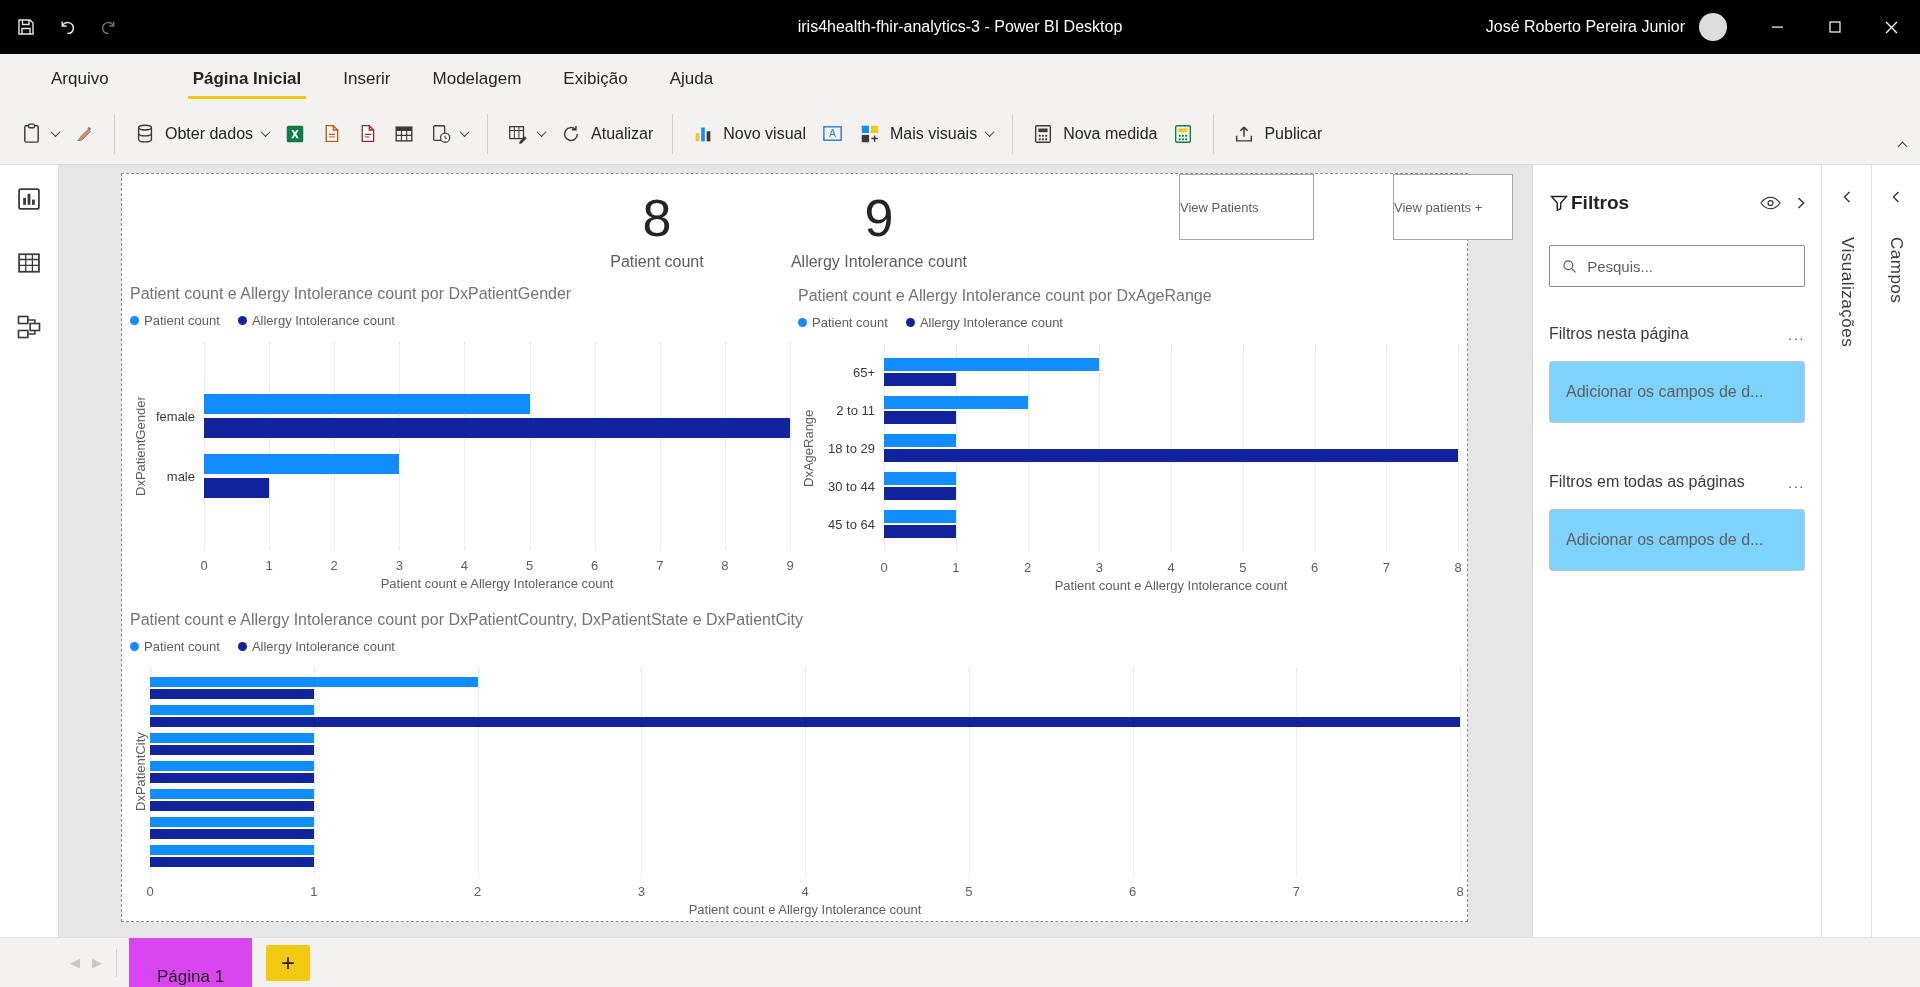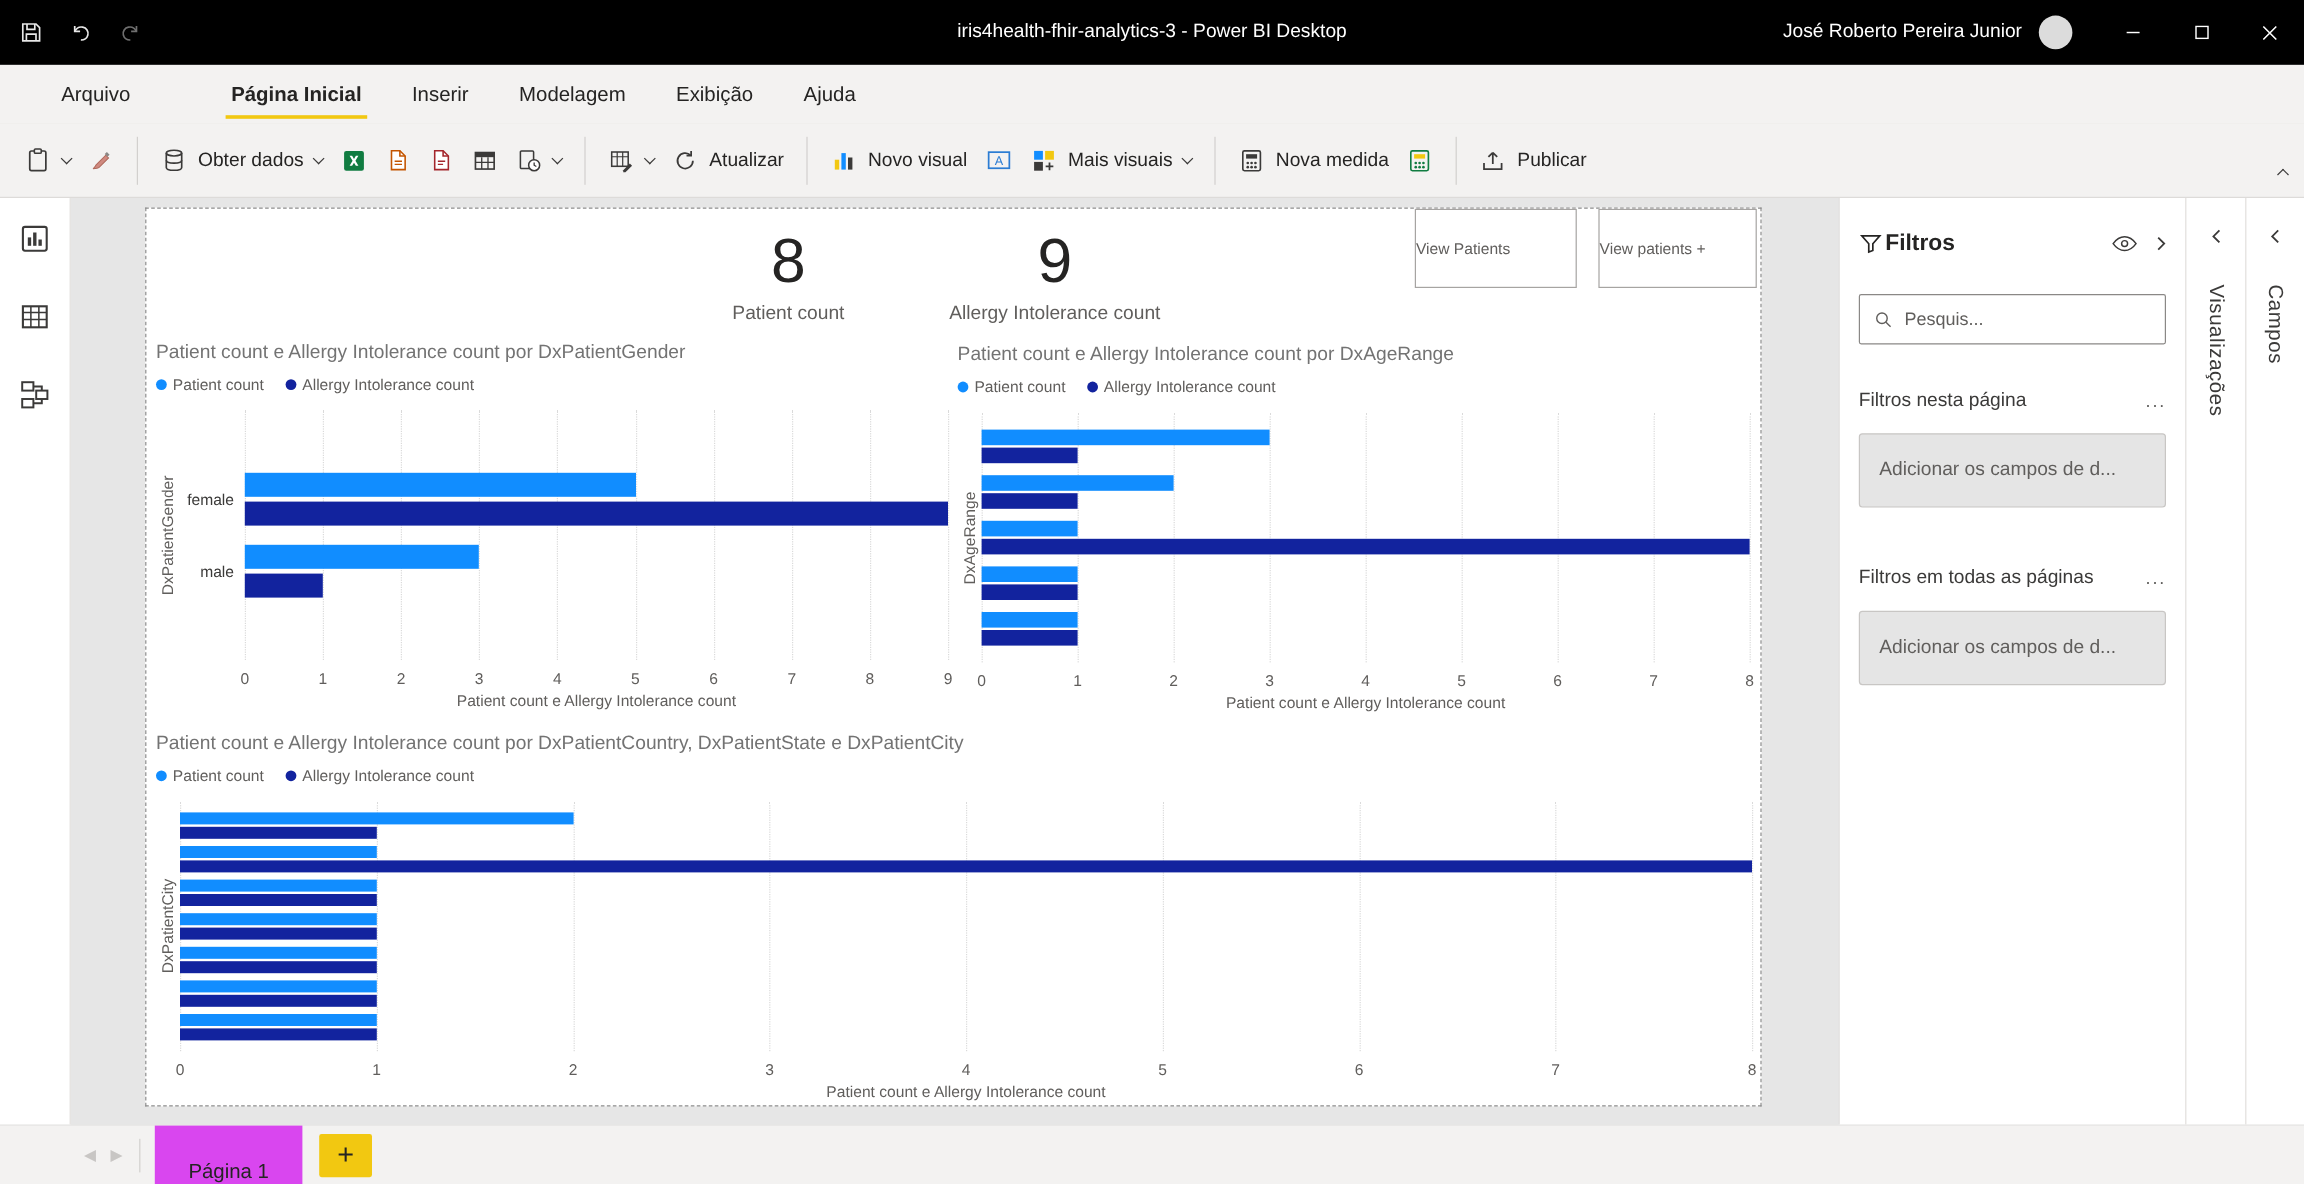--- a/index.html
+++ b/index.html
@@ -67,21 +67,21 @@
   
   .filters{width:289px;background:#fff;border-left:1px solid #d8d6d4;padding:22px 16px 0;display:flex;flex-direction:column}
   .f-header{display:flex;align-items:center;gap:2px;height:32px}
   .f-title{font-size:19px;font-weight:600;color:#252423}
   .f-actions{margin-left:auto;display:flex;align-items:center;gap:16px;color:#3b3a39}
   .searchbox{margin-top:26px;height:42px;border:1px solid #8a8886;border-radius:2px;display:flex;align-items:center;padding:0 12px;gap:10px;background:#fff}
   .searchbox input{border:0;outline:0;font-size:15px;width:100%;color:#252423;font-family:"Liberation Sans",sans-serif;background:transparent}
   .searchbox input::placeholder{color:#605E5C}
   .f-section{margin-top:36px;display:flex;align-items:center;font-size:16px;color:#3b3a39;height:22px}
   .f-more{margin-left:auto;color:#605E5C;letter-spacing:1.5px;font-size:15px}
-  .dropzone{margin-top:16px;height:62px;border:1px solid #c8c6c4;border-radius:3px;display:flex;align-items:center;padding:0 16px;font-size:16px;color:#605E5C;background:#e5e5e5;white-space:nowrap;overflow:hidden}
+  .dropzone{margin-top:16px;height:62px;border:1px solid #c8c6c4;border-radius:3px;display:flex;align-items:center;padding:0 16px;font-size:16px;color:#605E5C;background:#7dd3fc;white-space:nowrap;overflow:hidden}
   .f-section.second{margin-top:48px}
 
   
   .strip{width:50px;background:#fff;border-left:1px solid #e1dfdd;display:flex;flex-direction:column;align-items:center;padding-top:26px}
   .strip.last{width:49px}
   .strip-label{margin-top:34px;writing-mode:vertical-rl;font-size:17px;color:#3b3a39;letter-spacing:.5px}
   .strip-chev{color:#3b3a39}
 
   
   .pagesbar{height:50px;background:#f3f2f1;display:flex;align-items:center;padding-left:70px;border-top:1px solid #e3e1df}
@@ -318,21 +318,21 @@
       </div>
 
       <div class="card" style="left:637px;top:16px;width:240px">
         <div class="card-value">9</div>
         <div class="card-label">Allergy Intolerance count</div>
       </div>
 
       <div class="vbtn" style="left:1057px;width:135px">
         <span>View Patients</span>
       </div>
-      <div class="vbtn" style="left:1210px;width:132px">
+      <div class="vbtn" style="left:1271px;width:120px">
         <span>View patients +</span>
       </div>
 
       <div class="chart" style="left:8px;top:110px;width:660px">
           <div class="c-title">Patient count e Allergy Intolerance count por DxPatientGender</div>
           <div class="c-legend">
             <span class="leg-item">
               <span class="leg-dot" style="background:#118DFF"></span>
               <span>Patient count</span>
             </span>
@@ -394,20 +394,27 @@
               <span class="leg-dot" style="background:#118DFF"></span>
               <span>Patient count</span>
             </span>
             <span class="leg-item">
               <span class="leg-dot" style="background:#12239E"></span>
               <span>Allergy Intolerance count</span>
             </span>
           </div>
           <div class="c-body">
             <div class="c-ytitle" style="height:208px">DxAgeRange</div>
+            <div class="c-cats" style="width:66px;height:208px;padding-top:9px">
+              <div class="c-cat" style="height:38px">65+</div>
+              <div class="c-cat" style="height:38px">2 to 11</div>
+              <div class="c-cat" style="height:38px">18 to 29</div>
+              <div class="c-cat" style="height:38px">30 to 44</div>
+              <div class="c-cat" style="height:38px">45 to 64</div>
+            </div>
             <div class="c-plotwrap">
               <div class="c-plot" style="height:208px">
                 <div class="gridline" style="left:0.000%"></div>
                 <div class="gridline" style="left:12.500%"></div>
                 <div class="gridline" style="left:25.000%"></div>
                 <div class="gridline" style="left:37.500%"></div>
                 <div class="gridline" style="left:50.000%"></div>
                 <div class="gridline" style="left:62.500%"></div>
                 <div class="gridline" style="left:75.000%"></div>
                 <div class="gridline" style="left:87.500%"></div>

